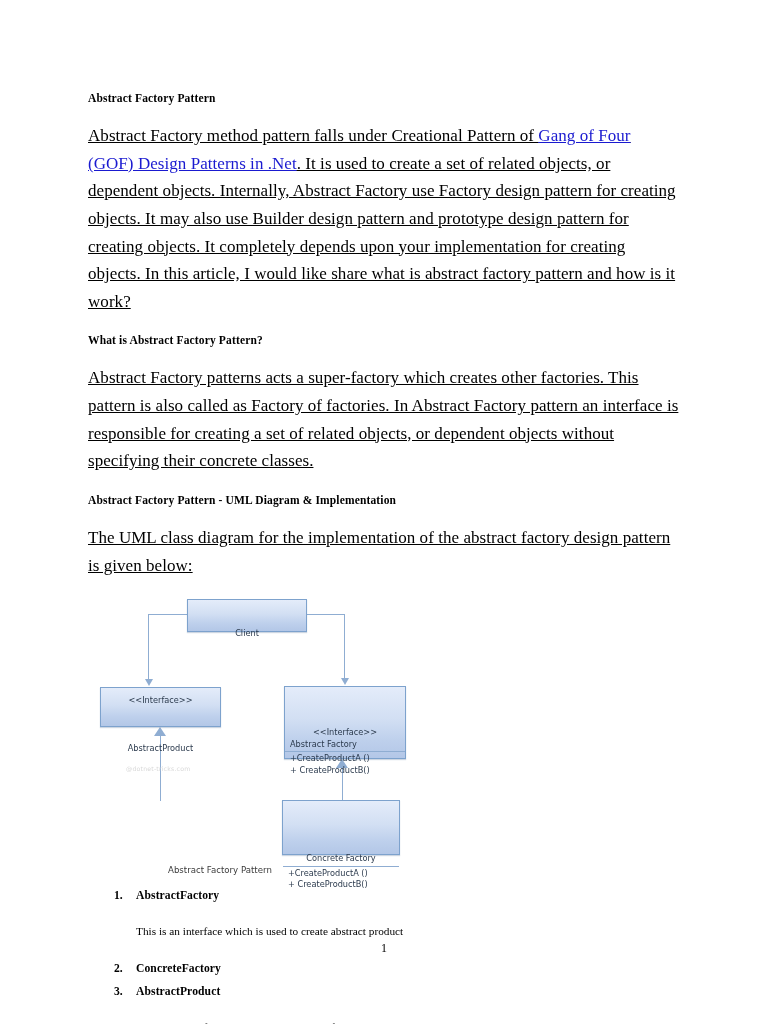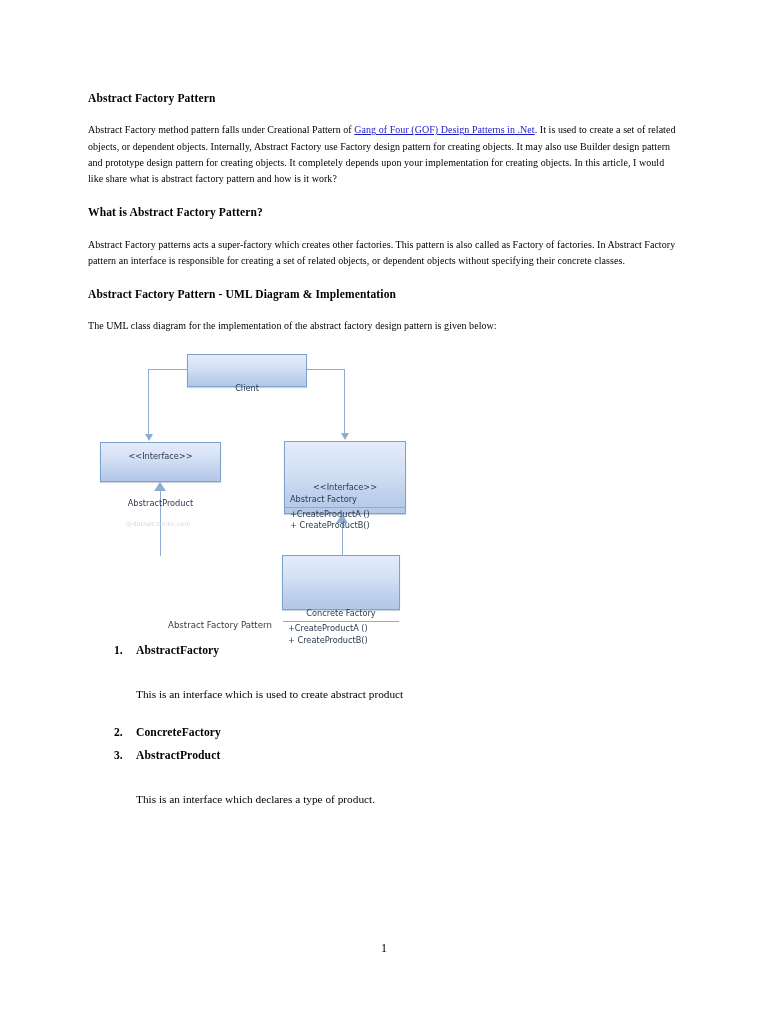--- a/index.html
+++ b/index.html
@@ -33,25 +33,26 @@
 
   h2.heading {
     font-size: 11.5px;
     font-weight: bold;
     margin: 0 0 17px 0;
     line-height: 1.25;
     letter-spacing: 0.15px;
   }
 
   p.para {
-    font-size: 10px;
+    font-size: 17px;
     line-height: 1.62;
     margin: 0 0 18px 0;
     text-align: left;
     letter-spacing: 0.05px;
+    text-decoration: underline;
   }
 
   a.inline-link {
     color: #1a1ad0;
     text-decoration: underline;
   }
 
   
   .diagram {
     position: relative;
@@ -168,21 +169,21 @@
   .item-title {
     display: block;
     margin-left: 48px;
     font-size: 11.6px;
     font-weight: bold;
     letter-spacing: 0.1px;
   }
   .item-desc {
     display: block;
     margin-left: 48px;
-    margin-top: 28px;
+    margin-top: 20px;
     margin-bottom: 22px;
     font-size: 11.3px;
     line-height: 1.6;
   }
 
   .page-number {
     position: absolute;
     left: 0;
     top: 941px;
     width: 768px;

